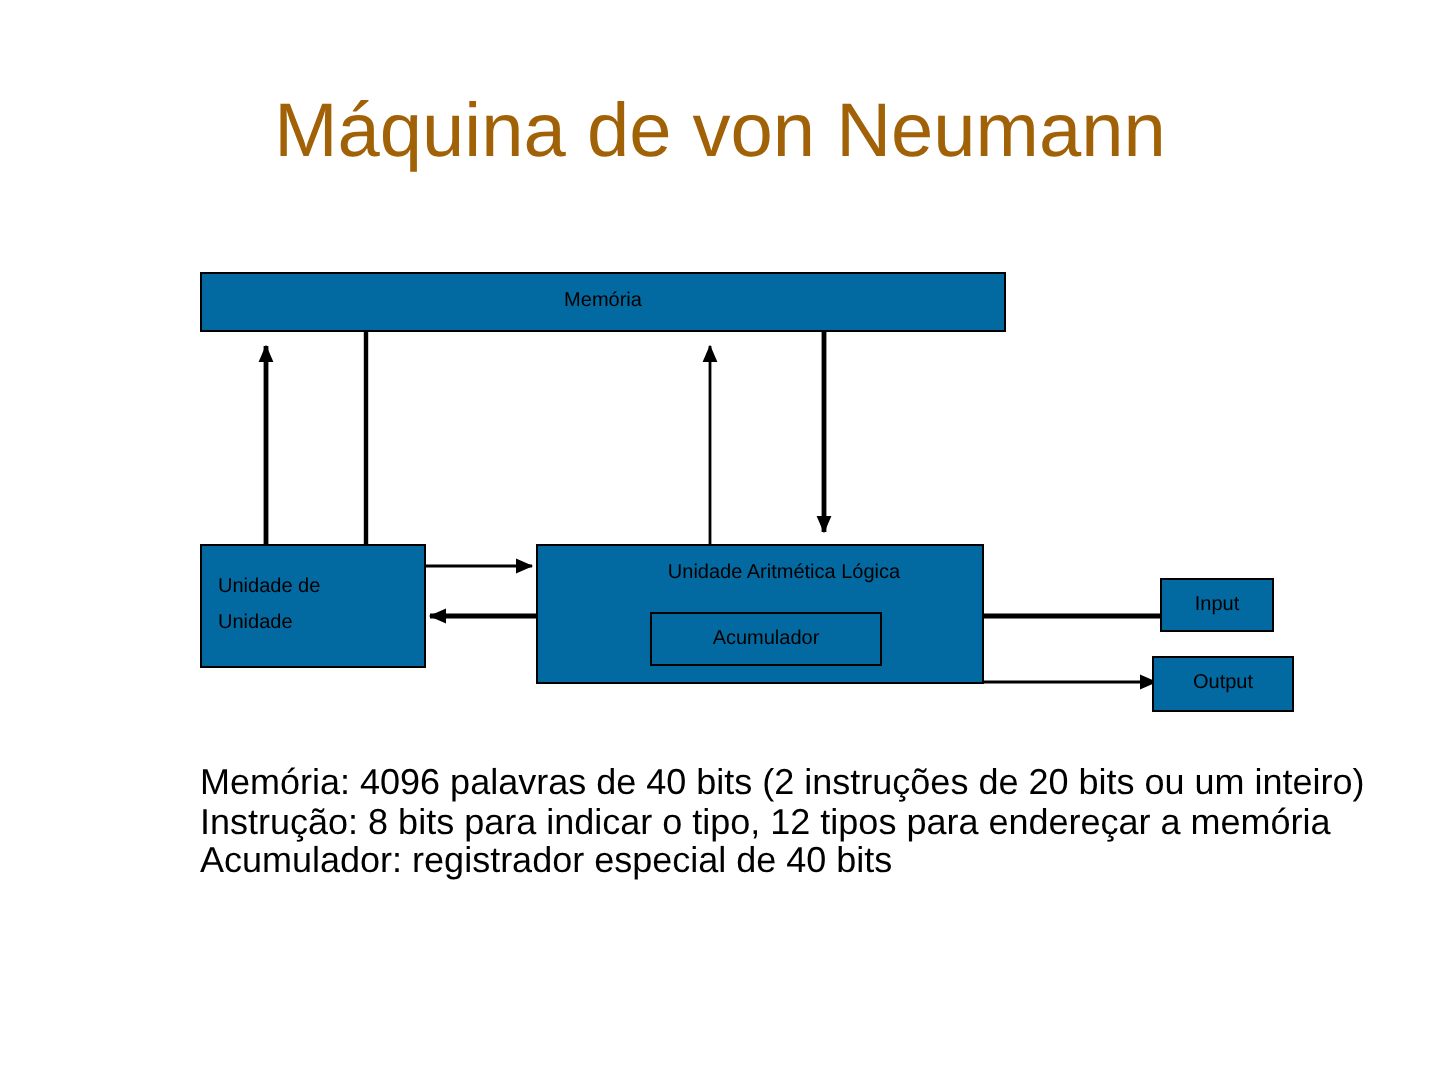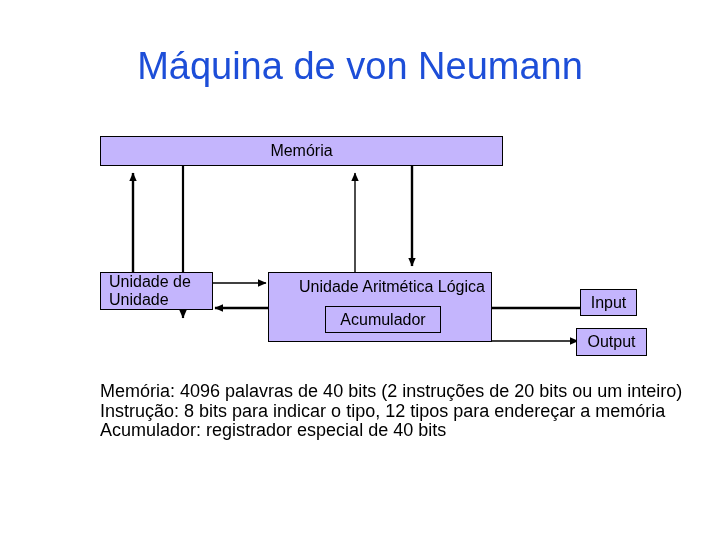--- a/index.html
+++ b/index.html
@@ -19,21 +19,21 @@
   
   #slide-title {
     position: absolute;
     left: 0;
     top: 43px;
     width: 720px;
     text-align: center;
     font-size: 38px;
     line-height: 46px;
     font-weight: normal;
-    color: #1d4ed8;
+    color: #a16207;
     letter-spacing: 0px;
   }
 
   
   #diagram {
     position: absolute;
     left: 0;
     top: 0;
     width: 720px;
     height: 380px;
@@ -42,22 +42,22 @@
     position: absolute;
     left: 0;
     top: 0;
   }
 
   
   .box {
     position: absolute;
     box-sizing: border-box;
     border: 1px solid #000000;
-    background: #c4b5fd;
-    font-size: 16px;
+    background: #0369a1;
+    font-size: 10px;
     line-height: 18px;
     color: #000000;
     white-space: nowrap;
   }
   .box-center {
     display: flex;
     align-items: center;
     justify-content: center;
     text-align: center;
   }
@@ -72,21 +72,21 @@
   #box-memoria {
     left: 100px;
     top: 136px;
     width: 403px;
     height: 30px;
   }
   #box-controle {
     left: 100px;
     top: 272px;
     width: 113px;
-    height: 38px;
+    height: 62px;
   }
   #box-alu {
     left: 268px;
     top: 272px;
     width: 224px;
     height: 70px;
     display: block;
   }
   #alu-label {
     position: absolute;

